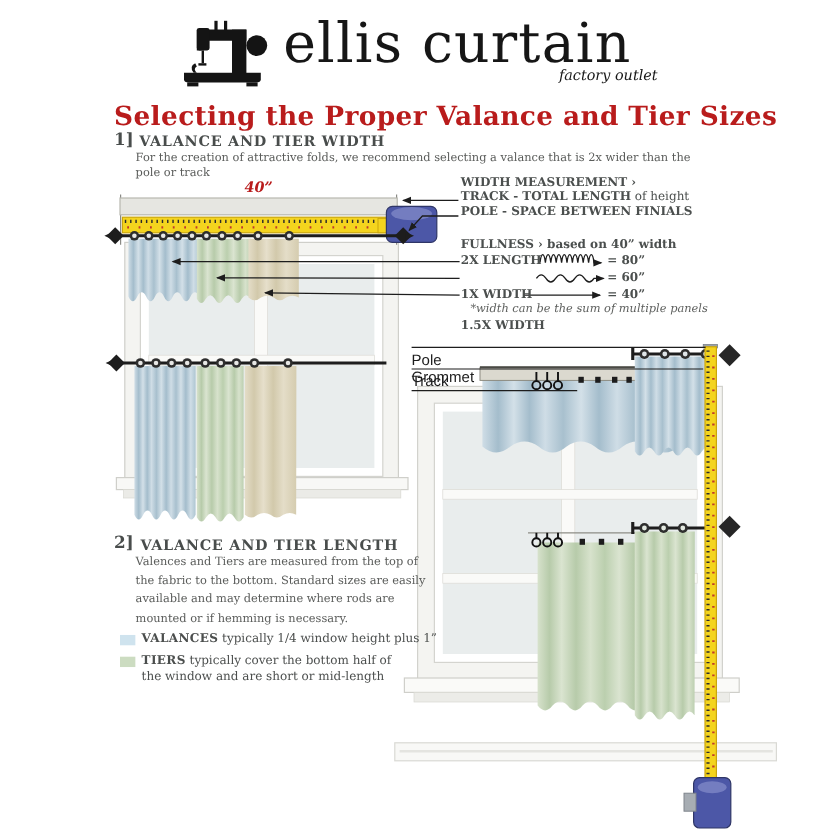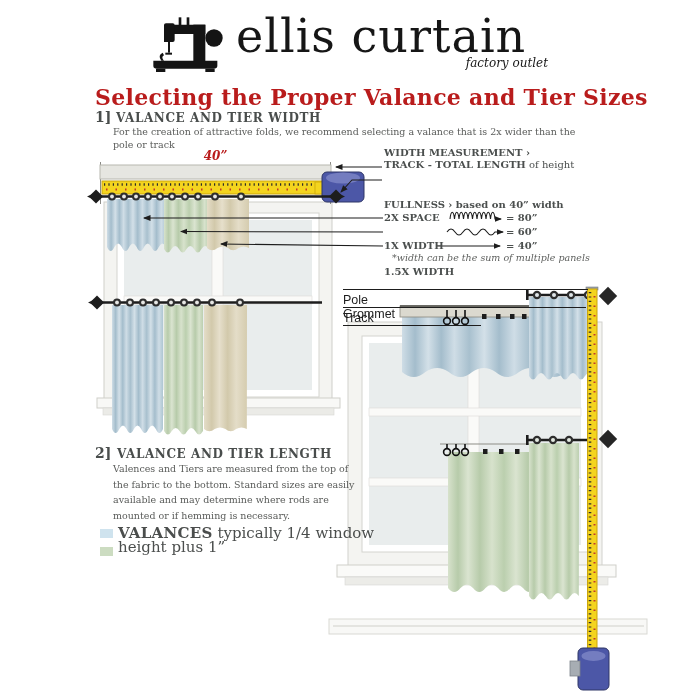--- a/index.html
+++ b/index.html
@@ -11,21 +11,21 @@
   .logo-tagline{font-size:12px;font-style:italic;color:#161616;text-align:right;}
   .heading{font-size:22px;font-weight:bold;color:#b91c1c;letter-spacing:.3px;}
   .sec-num{font-size:14px;font-weight:bold;color:#494d4c;}
   .sec-title{font-size:12px;font-weight:bold;letter-spacing:.6px;color:#494d4c;}
   .body-text{font-size:9.5px;color:#5a5c5a;line-height:15.5px;}
   .ann-b{font-size:10px;font-weight:bold;color:#4b4f4e;line-height:12px;white-space:nowrap;}
   .ann-n{font-weight:normal;}
   .ann-i{font-size:9.5px;font-style:italic;color:#5d5f5d;white-space:nowrap;}
   .meas{font-size:12px;font-weight:bold;font-style:italic;color:#b91c1c;text-align:center;}
   .sans-label{font-family:"Liberation Sans",sans-serif;font-size:12.5px;color:#1d1d1d;line-height:13px;}
-  .legend-line{font-size:15px;color:#4b4e4d;line-height:14px;}
+  .legend-line{font-size:10px;color:#4b4e4d;line-height:14px;}
   .legend-line b{letter-spacing:.3px;}
 </style>
 </head>
 <body>
 
 <div class="page">
 
   <svg class="art" width="700" height="700" viewBox="0 0 700 700">
     <defs>
       <marker id="arr" markerUnits="userSpaceOnUse" markerWidth="8" markerHeight="7" viewBox="0 0 8 6" refX="6.5" refY="3" orient="auto">
@@ -319,23 +319,24 @@
   <div class="txt sec-num" style="left:95px;top:109px;">1]</div>
   <div class="txt sec-title" style="left:116px;top:111px;">VALANCE AND TIER WIDTH</div>
   <div class="txt body-text" style="left:113px;top:125px;width:470px;line-height:13px;">For the creation of attractive folds, we recommend selecting a valance that is 2x wider than the pole or track</div>
 
   <div class="txt meas" style="left:100px;top:149px;width:231px;">40”</div>
 
   <div class="txt ann-b" style="left:384px;top:147px;">WIDTH MEASUREMENT ›</div>
   <div class="txt ann-b" style="left:384px;top:159px;">
     <span>TRACK - TOTAL LENGTH</span><span class="ann-n"> of height</span>
   </div>
+  <div class="txt ann-b" style="left:384px;top:171px;">POLE - SPACE BETWEEN FINIALS</div>
 
   <div class="txt ann-b" style="left:384px;top:199px;">FULLNESS › based on 40” width</div>
-  <div class="txt ann-b" style="left:384px;top:212px;">2X SPACE</div>
+  <div class="txt ann-b" style="left:384px;top:212px;">2X LENGTH</div>
   <div class="txt ann-b" style="left:506px;top:212px;">= 80”</div>
   <div class="txt ann-b" style="left:384px;top:226px;margin-top:40px;">1.5X WIDTH</div>
   <div class="txt ann-b" style="left:506px;top:226px;">= 60”</div>
   <div class="txt ann-b" style="left:384px;top:240px;">1X WIDTH</div>
   <div class="txt ann-b" style="left:506px;top:240px;">= 40”</div>
   <div class="txt ann-i" style="left:392px;top:252px;">*width can be the sum of multiple panels</div>
 
   <div class="txt sans-label" style="left:343px;top:276px;margin-top:32px;">Grommet</div>
   <div class="txt sans-label" style="left:343px;top:294px;">Pole</div>
   <div class="txt sans-label" style="left:343px;top:312px;">Track</div>
@@ -352,14 +353,18 @@
   <svg class="txt" style="left:100px;top:529px;" width="13" height="9">
     <rect width="13" height="9" fill="#cfe3ee"></rect>
   </svg>
   <div class="txt legend-line" style="left:118px;top:526px;width:270px;">
     <b>VALANCES</b>
     <span>typically 1/4 window height plus 1”</span>
   </div>
   <svg class="txt" style="left:100px;top:547px;" width="13" height="9">
     <rect width="13" height="9" fill="#ccdcc1"></rect>
   </svg>
+  <div class="txt legend-line" style="left:118px;top:544px;width:214px;">
+    <b>TIERS</b>
+    <span>typically cover the bottom half of the window and are short or mid-length</span>
+  </div>
 
 </div>
 
 </body></html>

